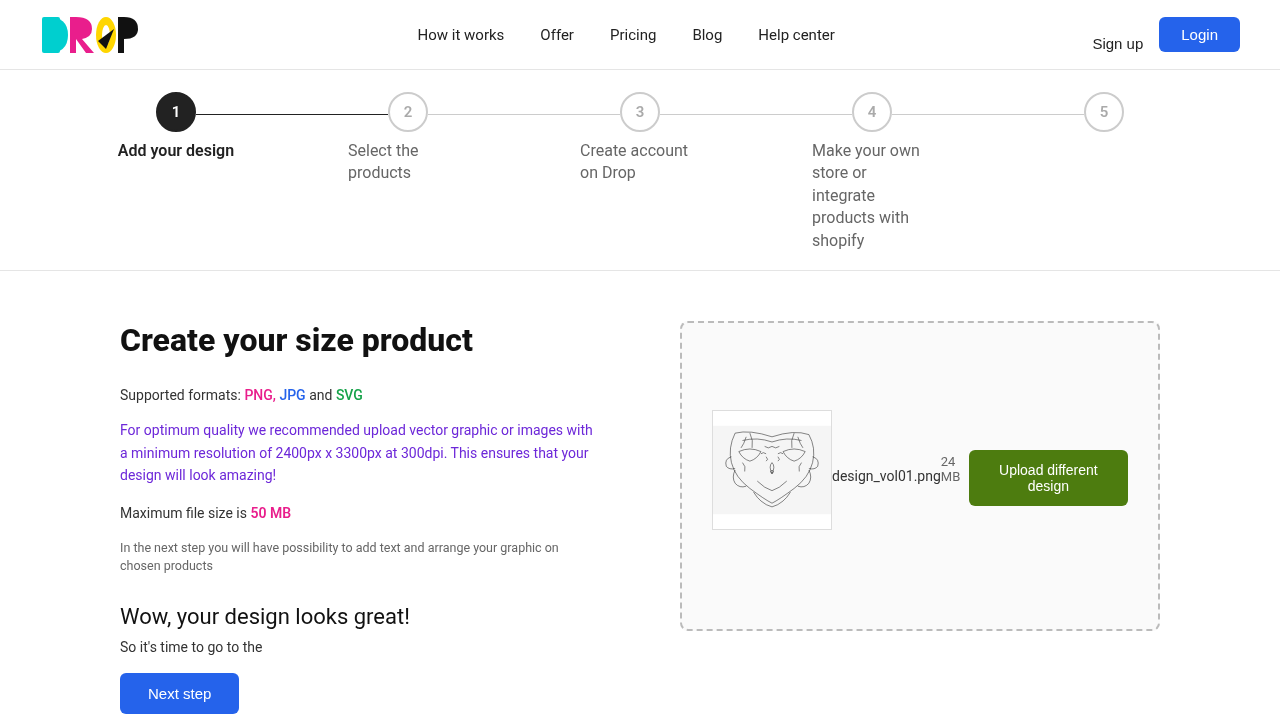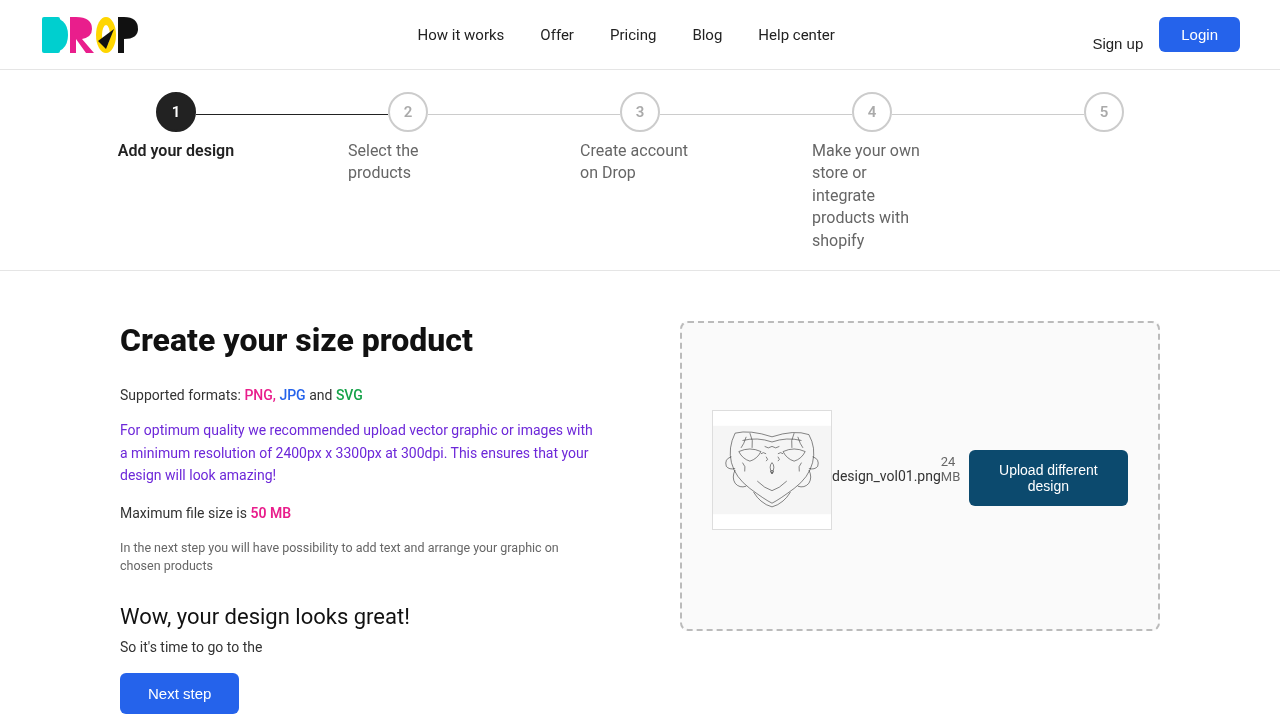--- a/index.html
+++ b/index.html
@@ -73,21 +73,21 @@
     }
     .design-preview {
       width: 160px; height: 120px; margin-bottom: 16px;
       border: 1px solid #ddd; background: #fff;
       display: flex; align-items: center; justify-content: center;
       overflow: hidden;
     }
     .design-preview svg { width: 100%; height: 100%; }
     .design-filename { font-size: 14px; color: #333; margin-bottom: 4px; }
     .design-size { font-size: 13px; color: #666; margin-bottom: 18px; }
-    .btn-upload { background: #0c4a6e; color: #fff; border: none; border-radius: 6px; padding: 12px 26px; font-size: 14px; cursor: pointer; font-weight: 500; }
+    .btn-upload { background: #4d7c0f; color: #fff; border: none; border-radius: 6px; padding: 12px 26px; font-size: 14px; cursor: pointer; font-weight: 500; }
   </style>
 </head>
 <body>
 
 <header class="header">
   <div class="logo">
     <svg class="logo-svg" viewBox="0 0 120 44" xmlns="http://www.w3.org/2000/svg">
 
       <rect x="2" y="4" width="18" height="36" rx="2" fill="#00CFCF"></rect>
       <path d="M8 4 Q28 4 28 22 Q28 40 8 40 L8 4Z" fill="#00CFCF"></path>

